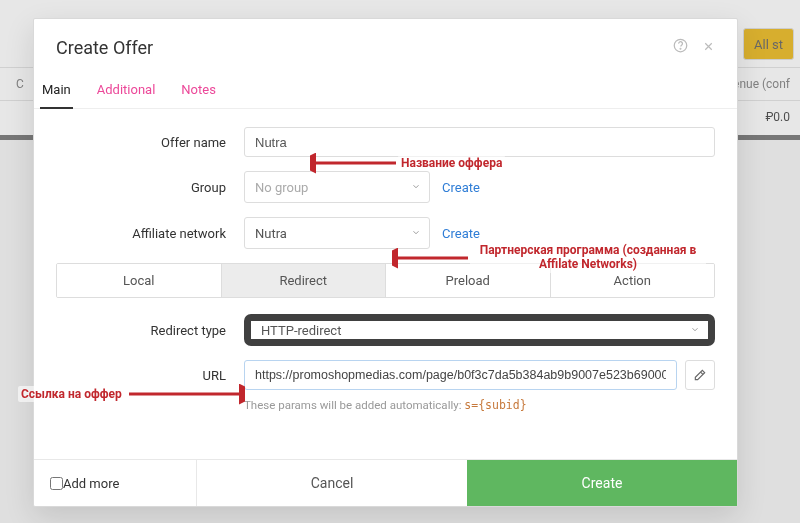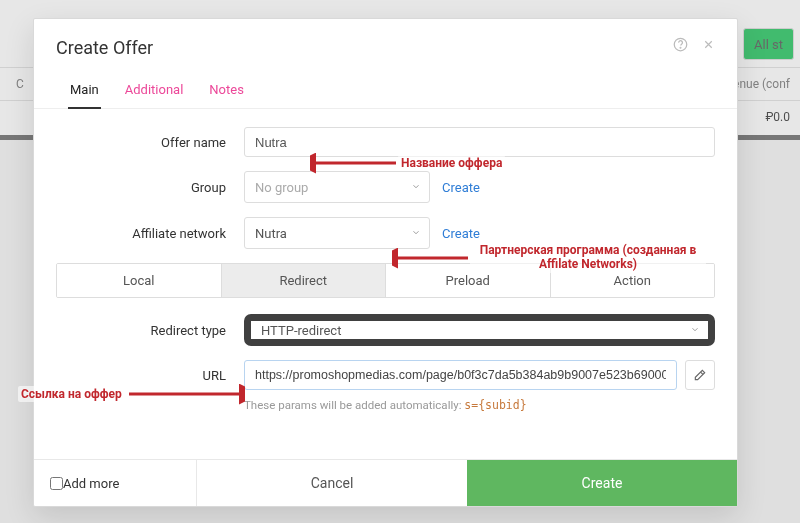--- a/index.html
+++ b/index.html
@@ -1,30 +1,30 @@
 <!DOCTYPE html>
 <html><head>
 <meta charset="utf-8">
 <style>
 html,body{margin:0;padding:0;font-family:-apple-system,BlinkMacSystemFont,"Segoe UI",Roboto,Arial,sans-serif;font-size:13px;color:#333;background:#f5f5f5}
 .page{position:relative;width:800px;height:523px;overflow:hidden}
 .bg-table{position:absolute;top:0;left:0;right:0;height:140px;background:#fff}
-.bg-top-btn{position:absolute;top:28px;right:6px;height:30px;border:1px solid #ddd;border-radius:3px;padding:0 10px;display:flex;align-items:center;font-size:13px;color:#555;background:#22c55e}
+.bg-top-btn{position:absolute;top:28px;right:6px;height:30px;border:1px solid #ddd;border-radius:3px;padding:0 10px;display:flex;align-items:center;font-size:13px;color:#555;background:#eab308}
 .bg-row-head{position:absolute;top:67px;left:0;right:0;height:32px;border-top:1px solid #e0e0e0;border-bottom:1px solid #e0e0e0;display:flex;align-items:center;color:#777;font-size:12px}
 .bg-row-head .c1{position:absolute;left:16px}
 .bg-row-head .c2{position:absolute;right:10px}
 .bg-row-1{position:absolute;top:99px;left:0;right:0;height:36px;border-bottom:1px solid #e8e8e8;display:flex;align-items:center;font-size:12px}
 .bg-row-1 .c2{position:absolute;right:10px}
 .bg-dark{position:absolute;top:135px;left:0;right:0;height:5px;background:#6a6a6a}
 .overlay{position:absolute;inset:0;background:rgba(160,160,160,.25)}
 .modal{position:absolute;top:18px;left:33px;width:703px;height:487px;background:#fff;border:1px solid #d9d9d9;border-radius:2px;box-shadow:0 10px 30px rgba(0,0,0,.12);display:flex;flex-direction:column}
-.modal-header{display:flex;align-items:flex-start;padding:18px 22px 14px 22px}
+.modal-header{display:flex;align-items:center;padding:18px 22px 14px 22px}
 .modal-title{font-size:18px;color:#333;flex:1}
 .hdr-icon{color:#bbb;font-size:15px;margin-left:14px;cursor:pointer}
-.tabs{display:flex;gap:22px;padding:0 34px;border-bottom:1px solid #eee;margin-top:2px}
+.tabs{display:flex;gap:22px;padding:0 6px;border-bottom:1px solid #eee;margin-top:2px}
 .tab{padding:8px 2px 10px 2px;font-size:13px;color:#ec4899;cursor:pointer}
 .tab.active{color:#222;border-bottom:2px solid #333;margin-bottom:-1px}
 .form-body{flex:1;padding:18px 22px 8px 22px;overflow:hidden}
 .row{display:flex;align-items:center;margin-bottom:14px}
 .lbl{width:170px;text-align:right;padding-right:18px;color:#333;font-size:13px}
 .ctl{flex:1;display:flex;align-items:center;gap:12px;min-width:0}
 input.text{height:30px;border:1px solid #ddd;border-radius:3px;padding:0 10px;font-size:13px;width:100%;box-sizing:border-box;color:#555}
 .select{height:30px;border:1px solid #ddd;border-radius:3px;padding:0 26px 0 10px;font-size:13px;background:#fff;color:#555;position:relative;min-width:148px;display:flex;align-items:center}
 .select .sv{flex:1}
 .select.placeholder .sv{color:#aaa}

